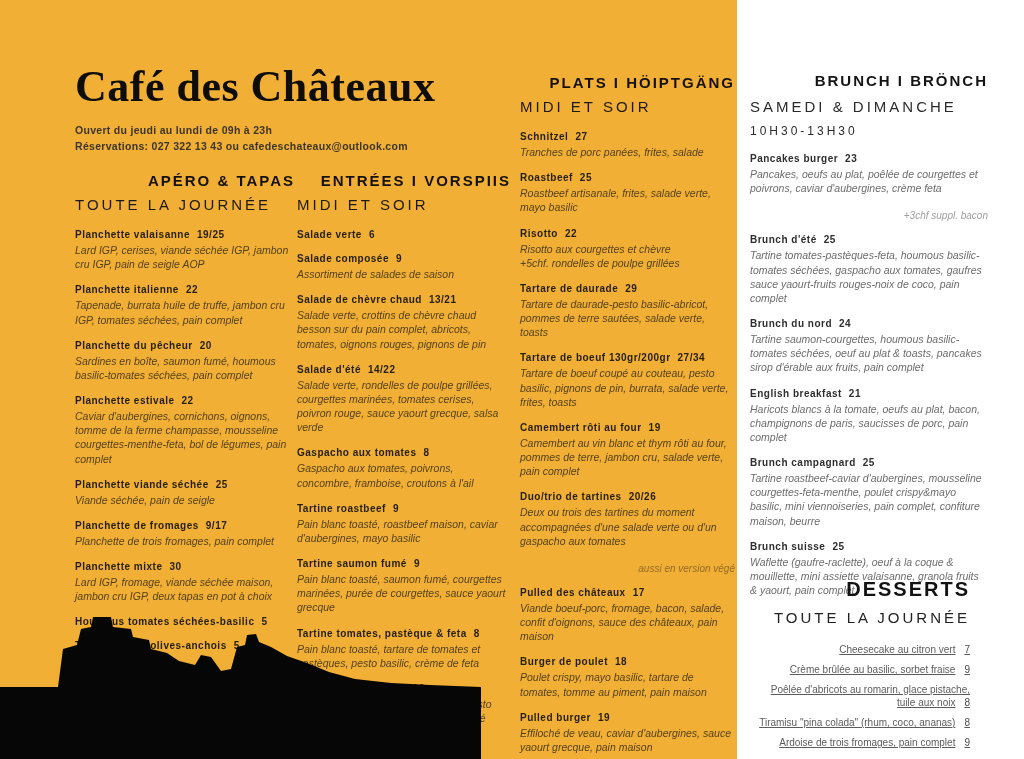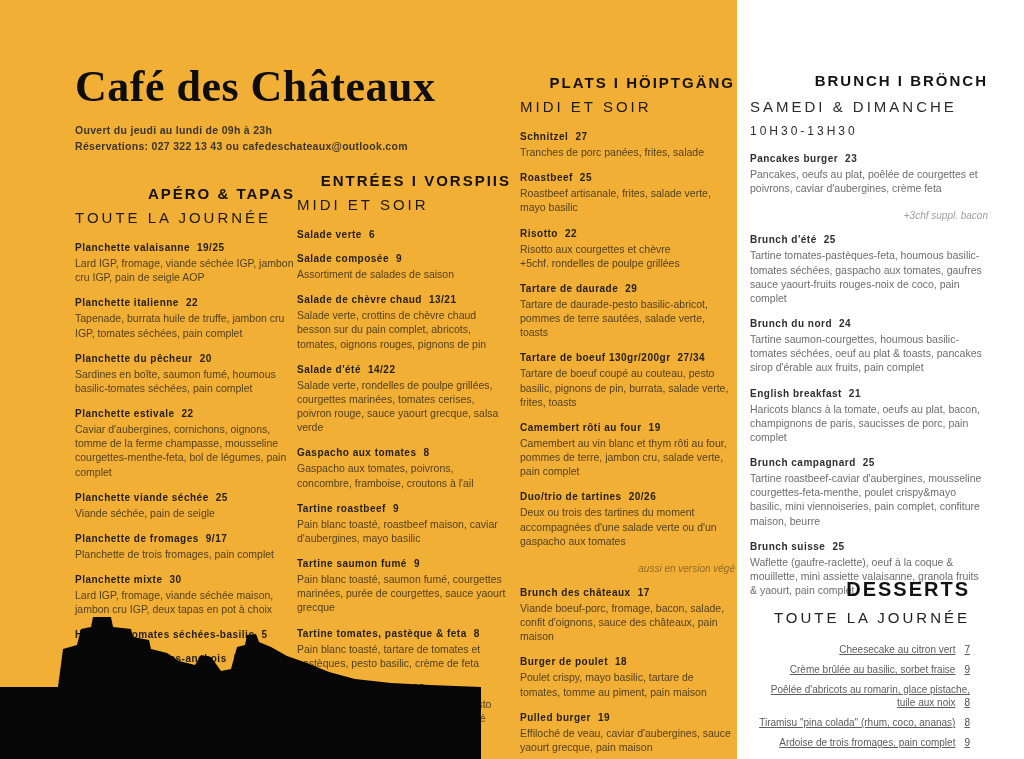--- a/index.html
+++ b/index.html
@@ -15,39 +15,39 @@
   }
   
   .title-block{position:absolute;left:75px;top:64px;width:460px;}
   .title-block h1{
     margin:0 0 12px 0;font-family:"Liberation Serif","DejaVu Serif",serif;
     font-weight:700;font-size:44px;line-height:1.05;color:#0f0d0a;letter-spacing:.5px;
   }
   .subline{font-size:10.5px;font-weight:700;line-height:1.55;color:#3c352a;letter-spacing:.3px;}
   
   .col{position:absolute;}
-  .col-apero{left:75px;top:185px;width:220px;}
+  .col-apero{left:75px;top:172px;width:220px;}
   .col-entrees{left:297px;top:172px;width:214px;}
   .col-plats{left:520px;top:74px;width:215px;}
   .col-brunch{left:750px;top:72px;width:238px;}
   .col-desserts{left:752px;top:578px;width:218px;text-align:right;}
   h2.sec{
     margin:0 0 7px 0;font-size:15px;font-weight:800;letter-spacing:2px;color:#14110d;text-align:right;
   }
   h3.sec{
     margin:0 0 16px 0;font-size:15px;font-weight:400;letter-spacing:3px;color:#1d1914;
   }
   .col-brunch h2.sec{margin-bottom:9px;color:#141414;}
   .col-brunch h3.sec{margin:0 0 9px 0;color:#2b2b2b;}
   .col-brunch .sched{margin:0 0 15px 0;font-size:12px;font-weight:400;letter-spacing:3px;color:#2b2b2b;}
   
   .item{margin-bottom:13px;}
   .item-head{font-size:10px;font-weight:700;letter-spacing:.5px;color:#241e13;margin-bottom:3px;}
   .item-head .pr{margin-left:7px;}
-  .item-desc{font-size:10.5px;line-height:1.35;color:rgba(48,40,22,.82);white-space:pre-line;}
+  .item-desc{font-size:10.5px;line-height:1.35;color:rgba(48,40,22,.82);white-space:pre-line;font-style:italic;}
   .item-note{font-size:10px;font-style:italic;color:rgba(48,40,22,.5);margin-top:15px;text-align:right;}
   .on-white .item-head{color:#2e2e2e;}
   .on-white .item-desc{color:#6d6d6d;}
   .on-white .item-note{color:#9e9e9e;}
   
   .col-desserts h2.sec{font-size:20px;letter-spacing:2px;margin-bottom:8px;color:#121212;}
   .col-desserts h3.sec{font-size:15px;letter-spacing:3px;margin-bottom:17px;color:#222;}
   .dessert-row{font-size:10px;color:#5c5c5c;line-height:1.3;margin-bottom:7px;text-decoration:underline;}
   .dessert-row .dpr{margin-left:9px;color:#4a4a4a;}
   
@@ -63,21 +63,21 @@
   <div class="subline">Ouvert du jeudi au lundi de 09h à 23h</div>
   <div class="subline">Réservations: 027 322 13 43 ou cafedeschateaux@outlook.com</div>
 </header>
 
 <section class="col col-apero">
   <h2 class="sec">APÉRO &amp; TAPAS</h2>
   <h3 class="sec">TOUTE LA JOURNÉE</h3>
   <div>
       <div class="item">
         <div class="item-head"><span>Planchette valaisanne</span><span class="pr">19/25</span></div>
-        <div class="item-desc">Lard IGP, fromage, viande séchée IGP, jambon cru IGP, pain de seigle AOP</div>
+        <div class="item-desc">Lard IGP, cerises, viande séchée IGP, jambon cru IGP, pain de seigle AOP</div>
       </div>
       <div class="item">
         <div class="item-head"><span>Planchette italienne</span><span class="pr">22</span></div>
         <div class="item-desc">Tapenade, burrata huile de truffe, jambon cru IGP, tomates séchées, pain complet</div>
       </div>
       <div class="item">
         <div class="item-head"><span>Planchette du pêcheur</span><span class="pr">20</span></div>
         <div class="item-desc">Sardines en boîte, saumon fumé, houmous basilic-tomates séchées, pain complet</div>
       </div>
       <div class="item">
@@ -184,21 +184,21 @@
       <div class="item">
         <div class="item-head"><span>Camembert rôti au four</span><span class="pr">19</span></div>
         <div class="item-desc">Camembert au vin blanc et thym rôti au four, pommes de terre, jambon cru, salade verte, pain complet</div>
       </div>
       <div class="item">
         <div class="item-head"><span>Duo/trio de tartines</span><span class="pr">20/26</span></div>
         <div class="item-desc">Deux ou trois des tartines du moment accompagnées d'une salade verte ou d'un gaspacho aux tomates</div>
         <div class="item-note">aussi en version végé</div>
       </div>
       <div class="item">
-        <div class="item-head"><span>Brunch des châteaux</span><span class="pr">17</span></div>
+        <div class="item-head"><span>Pulled des châteaux</span><span class="pr">17</span></div>
         <div class="item-desc">Viande boeuf-porc, fromage, bacon, salade, confit d'oignons, sauce des châteaux, pain maison</div>
       </div>
       <div class="item">
         <div class="item-head"><span>Burger de poulet</span><span class="pr">18</span></div>
         <div class="item-desc">Poulet crispy, mayo basilic, tartare de tomates, tomme au piment, pain maison</div>
       </div>
       <div class="item">
         <div class="item-head"><span>Pulled burger</span><span class="pr">19</span></div>
         <div class="item-desc">Effiloché de veau, caviar d'aubergines, sauce yaourt grecque, pain maison</div>
       </div>

